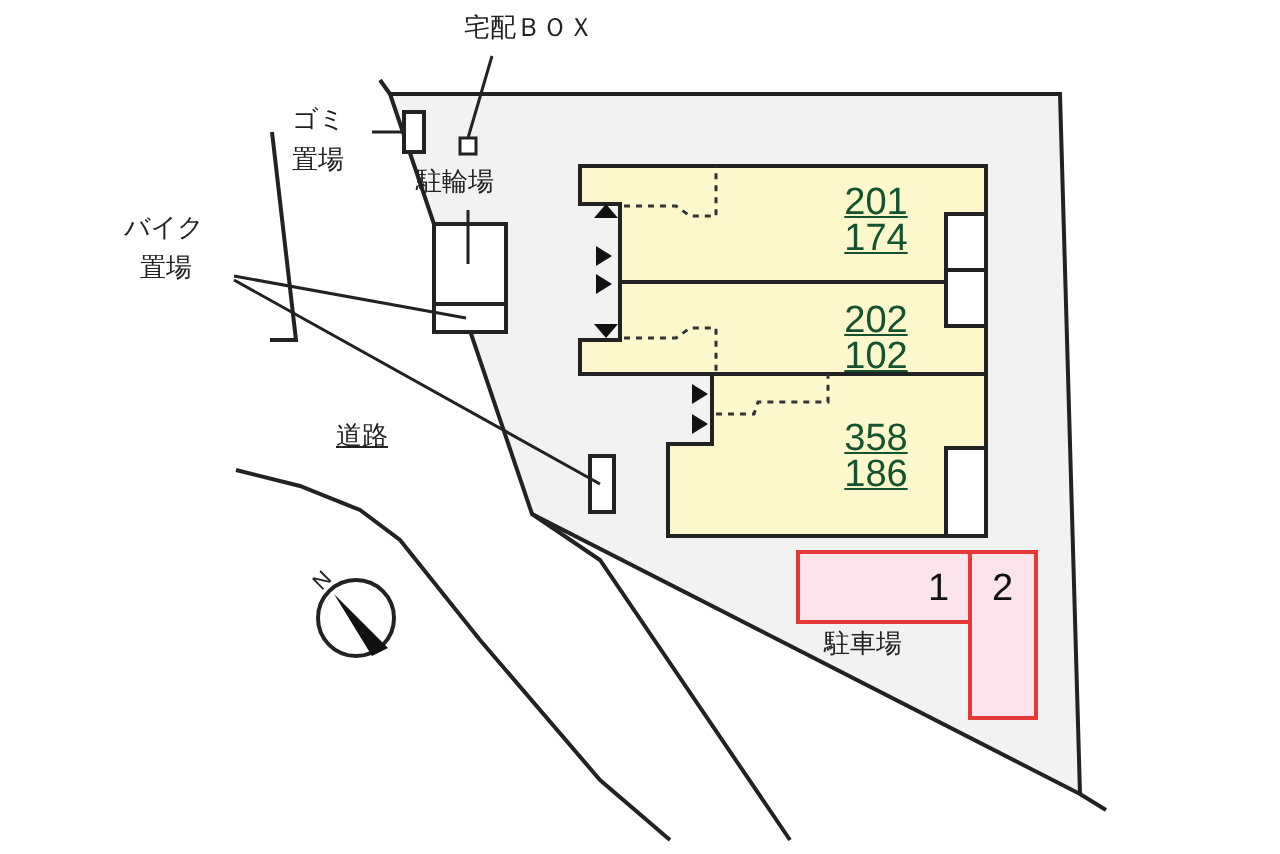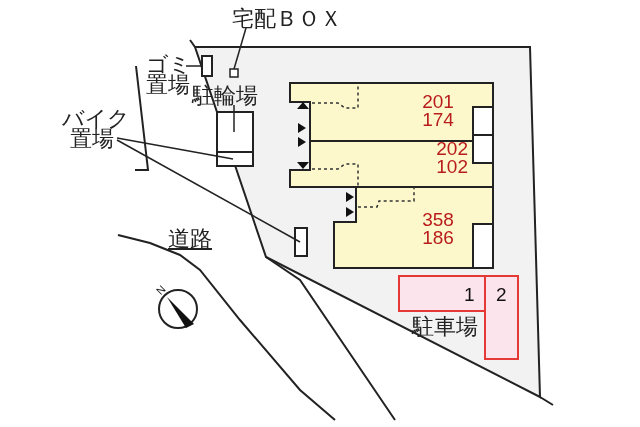--- a/index.html
+++ b/index.html
@@ -1,20 +1,20 @@
 <!DOCTYPE html>
 <html><head>
   <meta charset="utf-8">
   <style>
     html, body { margin:0; padding:0; background:#ffffff; }
     body { width:640px; height:427px; overflow:hidden; position:relative; font-family:"DejaVu Sans", sans-serif; }
     svg { position:absolute; left:0; top:0; }
     .lbl { position:absolute; color:#222; white-space:nowrap; line-height:1; }
-    .lbl-jp { font-size:22px; letter-spacing:0px; }
-    .unit { position:absolute; font-family:"Liberation Sans", sans-serif; font-size:19px; color:#b91c1c; text-align:center; line-height:18px; width:60px; }
+    .lbl-jp { font-size:13px; letter-spacing:0px; }
+    .unit { position:absolute; font-family:"Liberation Sans", sans-serif; font-size:19px; color:#14532d; text-align:center; line-height:18px; width:60px;text-decoration:underline; }
     .pnum { position:absolute; font-family:"Liberation Sans", sans-serif; font-size:19px; color:#111; line-height:1; }
   </style>
 </head>
 <body>
 
 <svg width="640" height="427" viewBox="0 0 640 427">
 
   <polygon points="195,47 530,47 540,397 266,257" fill="#f2f2f2" stroke="#222" stroke-width="2"></polygon>
 
   <line x1="540" y1="397" x2="553" y2="405" stroke="#222" stroke-width="2"></line>
@@ -69,29 +69,29 @@
     <polygon points="167,297 194,324 186,328" fill="#111"></polygon>
     <text x="158" y="295" font-size="11" font-family="Liberation Sans, sans-serif" fill="#222" transform="rotate(-45 160 292)">N</text>
   </g>
 </svg>
 
 <span class="lbl lbl-jp" style="left:232px; top:8px;">宅配ＢＯＸ</span>
 <span class="lbl lbl-jp" style="left:146px; top:54px;">ゴミ</span>
 <span class="lbl lbl-jp" style="left:146px; top:74px;">置場</span>
 <span class="lbl lbl-jp" style="left:62px; top:108px;">バイク</span>
 <span class="lbl lbl-jp" style="left:70px; top:128px;">置場</span>
-<span class="lbl lbl-jp" style="left:192px; top:85px;">駐輪場</span>
-<span class="lbl lbl-jp" style="left:168px; top:228px;text-decoration:underline;">道路</span>
+<span class="lbl lbl-jp" style="left:208px; top:85px;font-family:Liberation Mono, monospace;">駐輪場</span>
+<span class="lbl lbl-jp" style="left:168px; top:212px;text-decoration:underline;">道路</span>
 <span class="lbl lbl-jp" style="left:412px; top:316px;">駐車場</span>
 
 <div class="unit" style="left:408px; top:93px;">
   <div>201</div>
   <div>174</div>
 </div>
-<div class="unit" style="left:408px; top:140px;text-align:right;">
+<div class="unit" style="left:408px; top:152px;">
   <div>202</div>
   <div>102</div>
 </div>
 <div class="unit" style="left:408px; top:211px;">
   <div>358</div>
   <div>186</div>
 </div>
 
 <span class="pnum" style="left:464px; top:285px;">1</span>
 <span class="pnum" style="left:496px; top:285px;">2</span>

